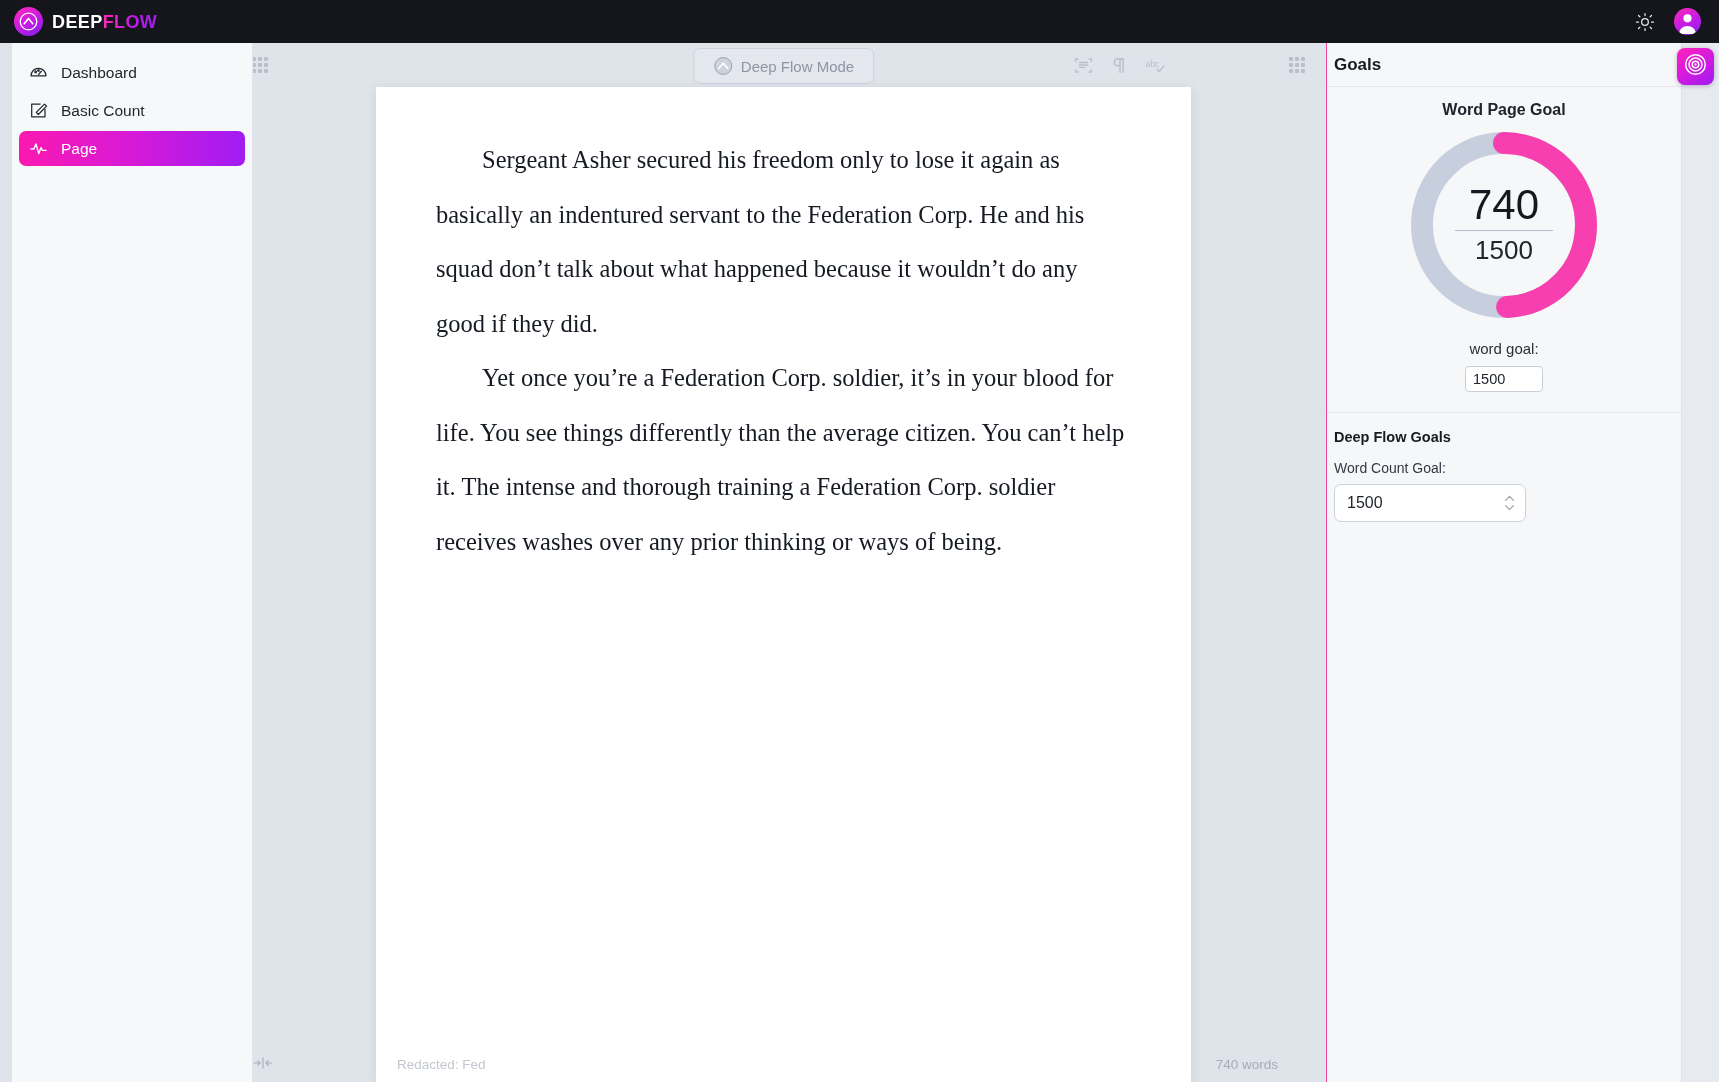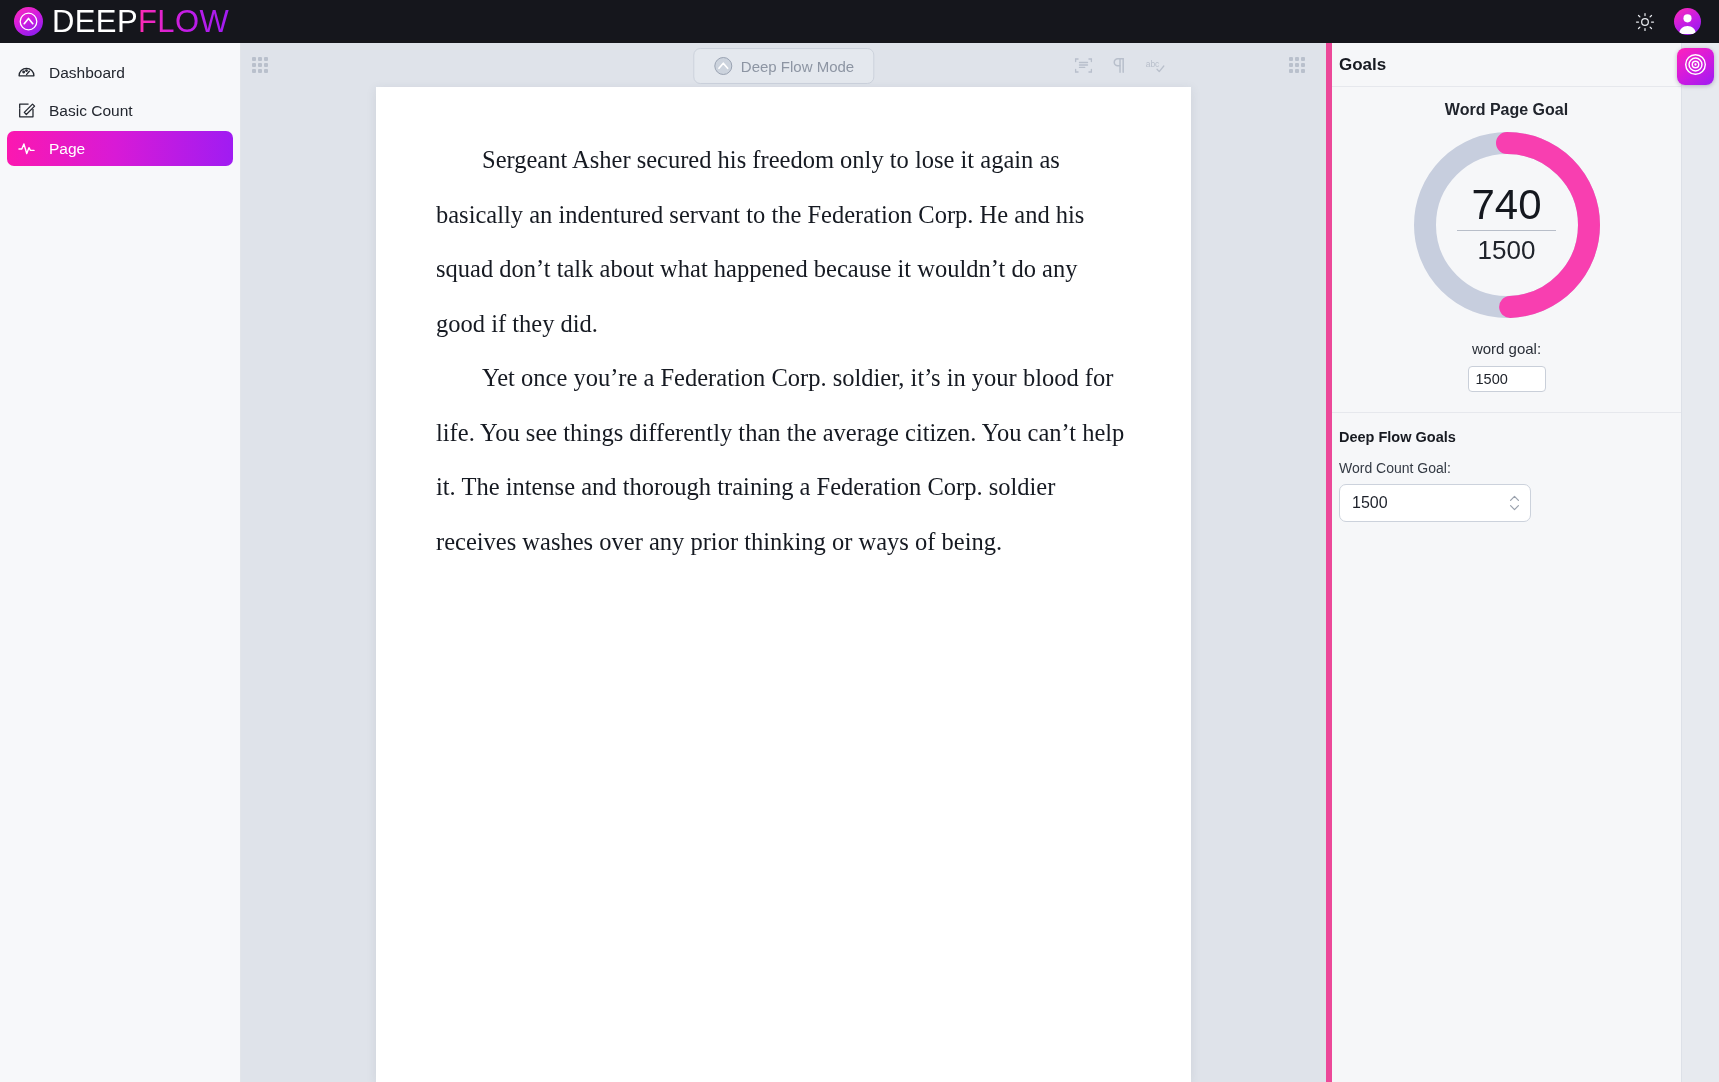--- a/index.html
+++ b/index.html
@@ -20,40 +20,40 @@
     z-index: 40;
   }
   .brand { display: flex; align-items: center; gap: 9px; }
   .brand-mark {
     width: 29px; height: 29px; border-radius: 50%;
     background: linear-gradient(150deg, #ff2bb4 0%, #d21ce0 45%, #7a1ef0 100%);
     display: flex; align-items: center; justify-content: center;
     flex: 0 0 auto;
   }
   .brand-text {
-    font-size: 31px; font-weight: 400; letter-spacing: 0.4px;
+    font-size: 18px; font-weight: 700; letter-spacing: 0.4px;
     line-height: 1; white-space: nowrap;
   }
   .brand-deep { color: #ffffff; }
   .brand-flow {
     background: linear-gradient(90deg, #ff2bb4 0%, #c01ce8 55%, #a11cf0 100%);
     -webkit-background-clip: text; background-clip: text; color: transparent;
   }
   .topbar-right { display: flex; align-items: center; gap: 18px; }
   .sun-btn { width: 22px; height: 22px; display:flex; align-items:center; justify-content:center; cursor: pointer; }
   .avatar {
     width: 27px; height: 27px; border-radius: 50%;
     background: linear-gradient(150deg, #ff2bb4 0%, #c61ce4 50%, #8a1ef0 100%);
     display: flex; align-items: flex-end; justify-content: center;
     overflow: hidden; cursor: pointer;
   }
 
   
   .sidebar {
-    position: absolute; left: 0; top: 43px; width: 241px; height: 1039px;
+    position: absolute; left: 12px; top: 43px; width: 241px; height: 1039px;
     background: #f7f8fa; border-right: 1px solid #e2e5ea;
     padding: 12px 7px 0 7px;
     z-index: 20;
     text-align: center;
   }
   .nav-item {
     display: flex; align-items: center; gap: 13px;
     height: 35px; padding: 0 10px; border-radius: 7px;
     font-size: 15.5px; color: #23272f; cursor: pointer;
     margin-bottom: 3px;
@@ -130,21 +130,21 @@
     white-space: nowrap;
   }
   .footer-count {
     position: absolute; right: 48px; bottom: 10px;
     font-size: 13.5px; color: #a6adb8;
   }
 
   
   .goals-panel {
     position: absolute; left: 1326px; top: 43px; width: 355px; height: 1039px;
-    background: #f6f7f9; border-left: 6px solid #ec4899;
+    background: #f6f7f9; border-left: 1px solid #ec4899;
     z-index: 20;
   }
   .goals-head {
     height: 44px; display: flex; align-items: center;
     padding: 0 0 0 7px; border-bottom: 1px solid #e6e8ed;
     font-size: 17px; font-weight: 700; color: #171a21;
   }
   .goal-card { padding: 14px 22px 20px 22px; border-bottom: 1px solid #e6e8ed; }
   .goal-card-title {
     text-align: center; font-size: 16px; font-weight: 600; color: #20242c;
@@ -321,20 +321,31 @@
         <i></i>
         <i></i>
     </span>
   </div>
 
   <div class="paper">
     <p class="doc-p">Sergeant Asher secured his freedom only to lose it again as basically an indentured servant to the Federation Corp. He and his squad don’t talk about what happened because it wouldn’t do any good if they did.</p>
     <p class="doc-p">Yet once you’re a Federation Corp. soldier, it’s in your blood for life. You see things differently than the average citizen. You can’t help it. The intense and thorough training a Federation Corp. soldier receives washes over any prior thinking or ways of being.</p>
   </div>
 
+  <div class="editor-footer">
+    <span class="collapse-btn">
+      <svg width="20" height="16" viewBox="0 0 22 16" fill="none" stroke="#aab1bd" stroke-width="1.3" stroke-linecap="round" stroke-linejoin="round">
+        <path d="M11 2.2v11.6"></path>
+        <path d="M1.4 8h6.2M5.2 5.4 7.8 8 5.2 10.6"></path>
+        <path d="M20.6 8h-6.2M16.8 5.4 14.2 8l2.6 2.6"></path>
+      </svg>
+    </span>
+    <span class="footer-title">Redacted: Fed</span>
+    <span class="footer-count">740 words</span>
+  </div>
 </div>
 
 <div class="rail"></div>
 
 <div class="goals-panel">
   <div class="goals-head">Goals</div>
 
   <div class="goal-card">
     <div class="goal-card-title">Word Page Goal</div>
 

